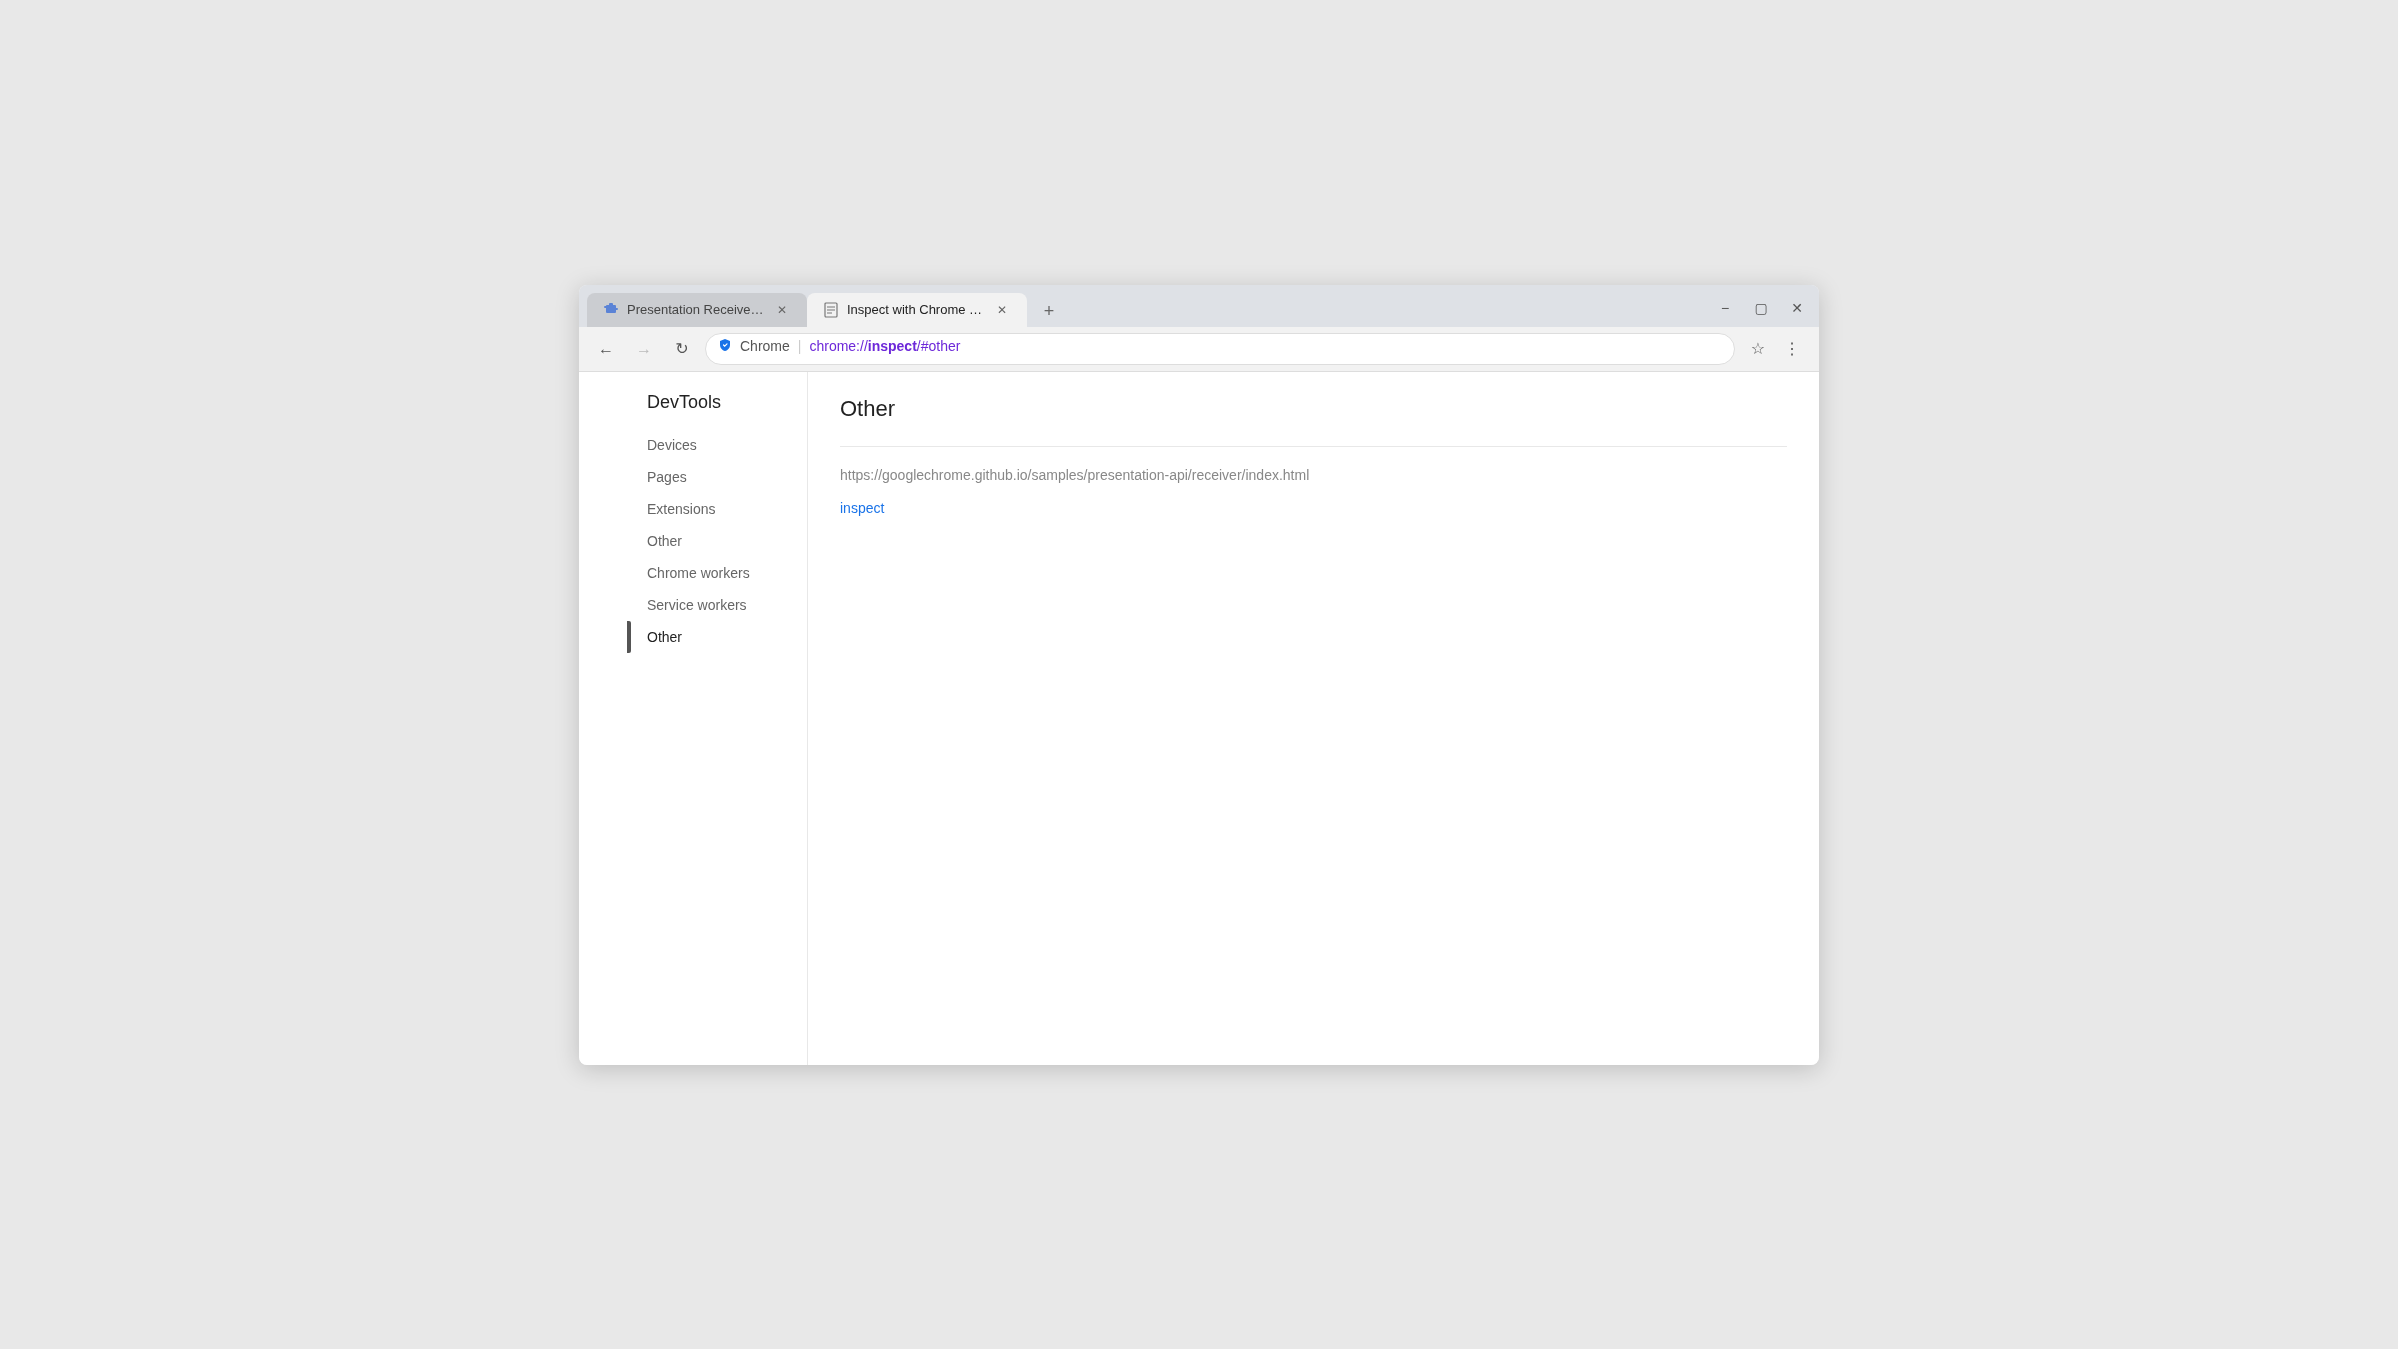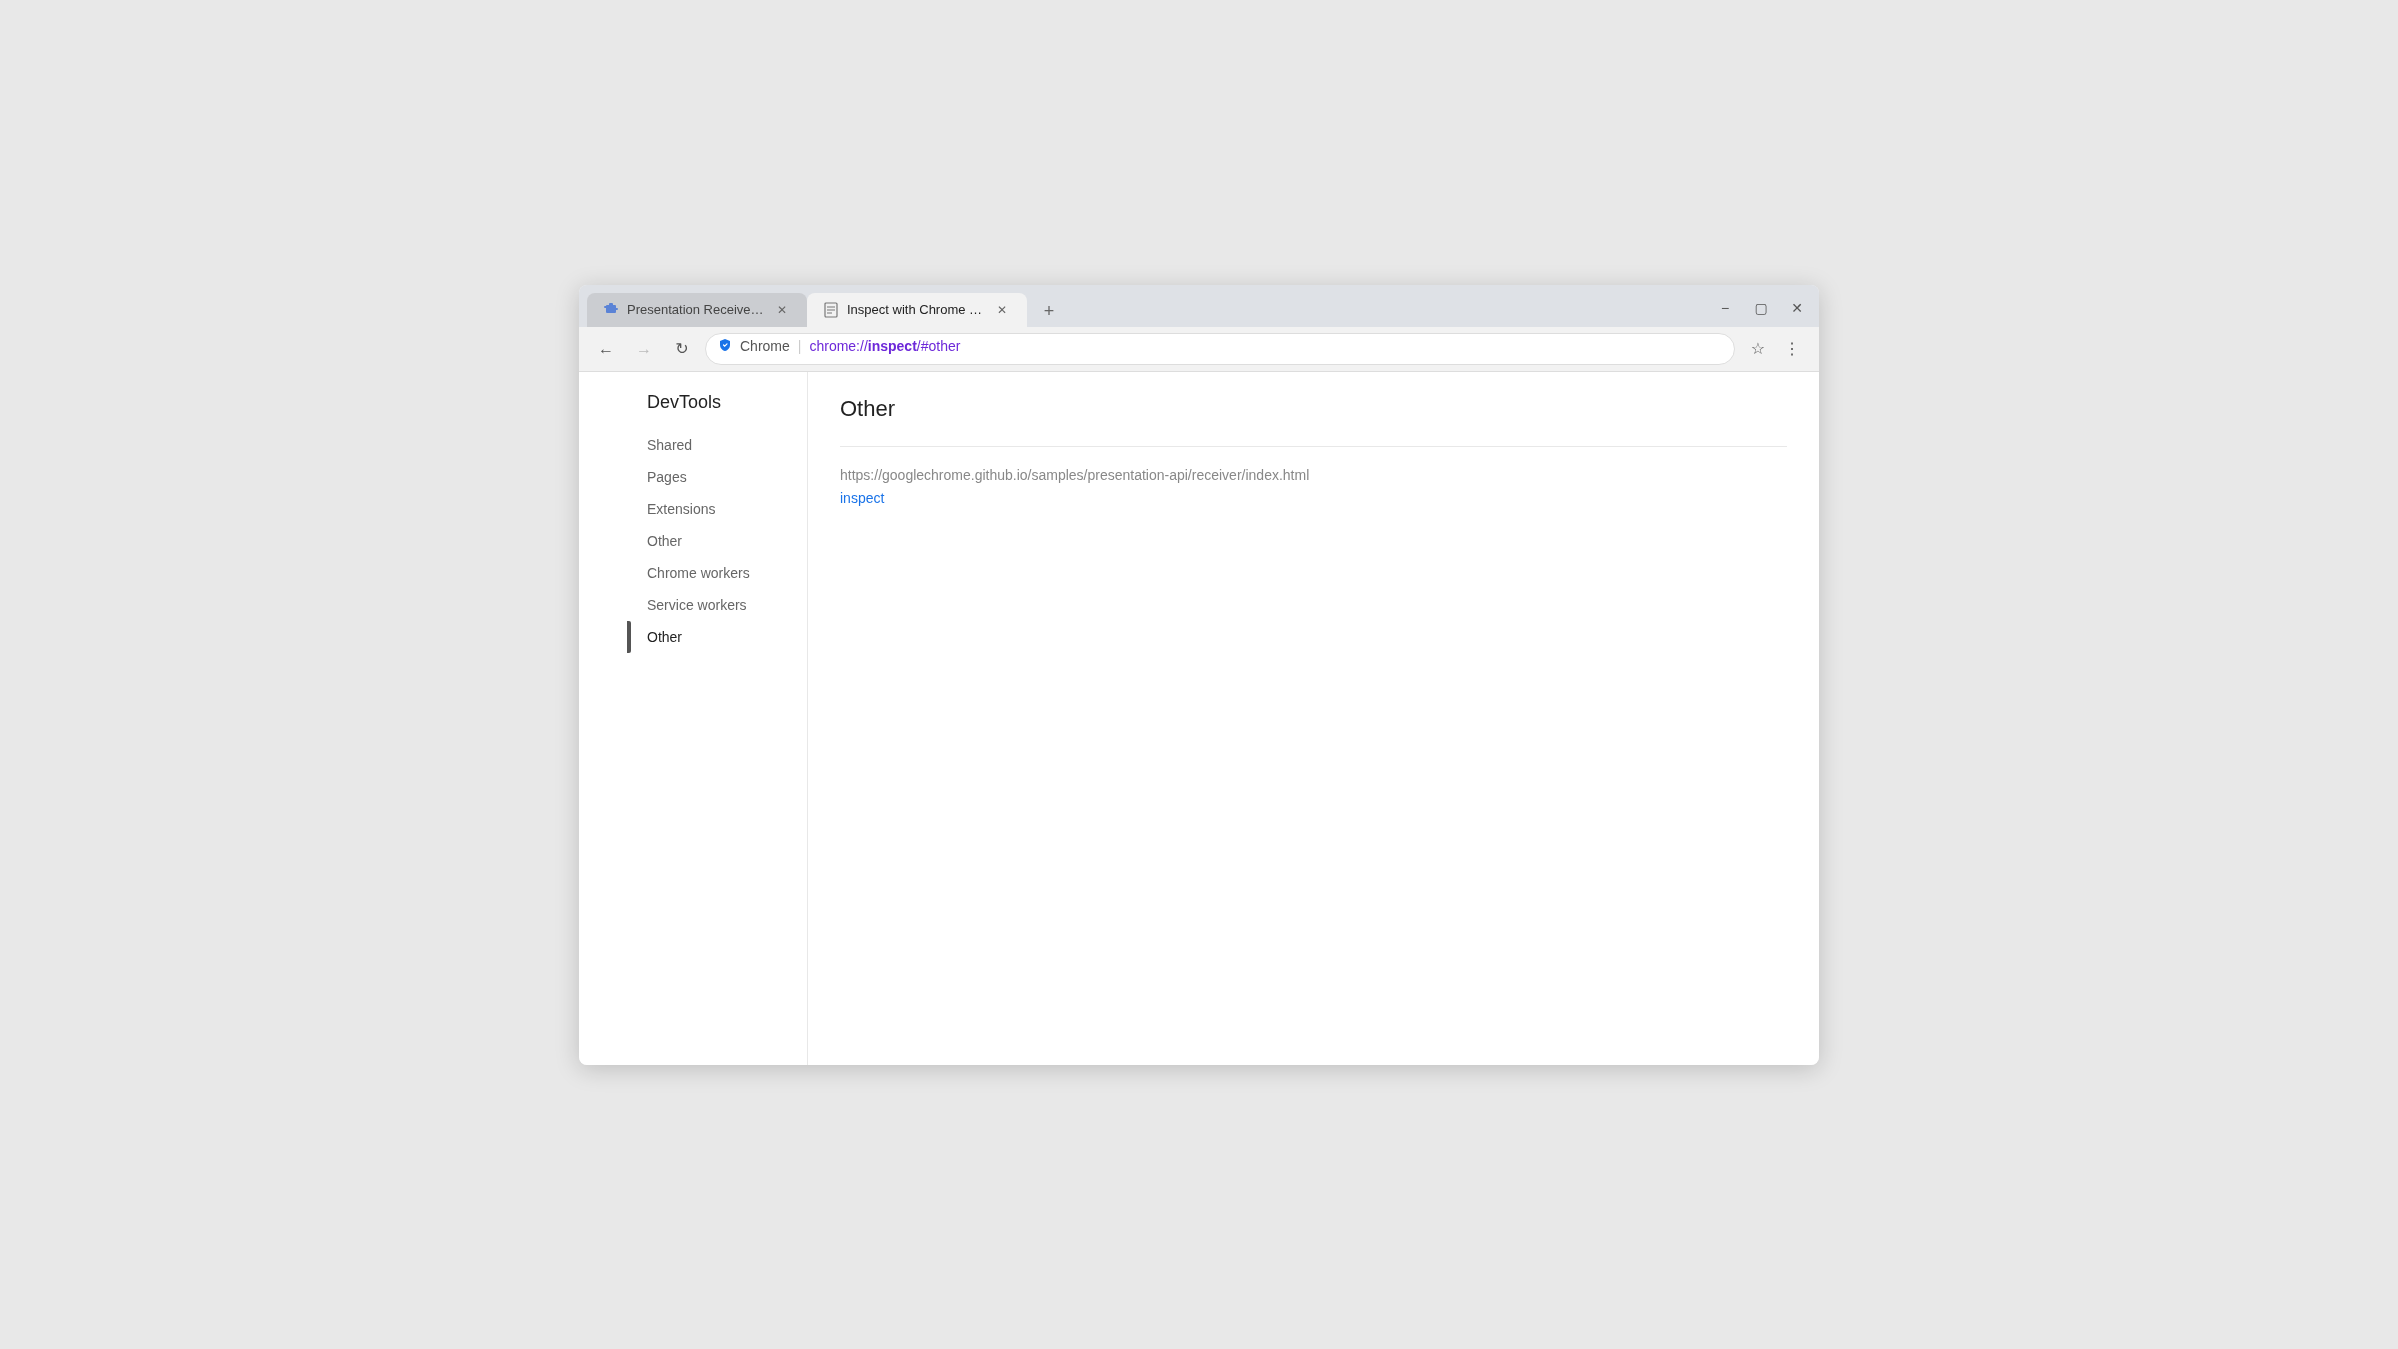--- a/index.html
+++ b/index.html
@@ -260,21 +260,21 @@
 
     .content-divider {
       border: none;
       border-top: 1px solid #e8e8e8;
       margin-bottom: 20px;
     }
 
     .item-url {
       font-size: 14px;
       color: #888;
-      margin-bottom: 6px;
+      margin-bottom: 16px;
     }
 
     .item-inspect-link {
       font-size: 14px;
       color: #1a73e8;
       text-decoration: none;
       cursor: pointer;
     }
   </style>
 </head>
@@ -356,21 +356,21 @@
       </div>
     </div>
   </div>
 
   <div class="browser-content">
 
     <div class="sidebar">
       <div class="sidebar-title">DevTools</div>
       <ul class="sidebar-nav">
         <li class="sidebar-nav-item">
-          <span>Shared</span>
+          <span>Devices</span>
         </li>
         <li class="sidebar-nav-item">
           <span>Pages</span>
         </li>
         <li class="sidebar-nav-item">
           <span>Extensions</span>
         </li>
         <li class="sidebar-nav-item">
           <span>Other</span>
         </li>

